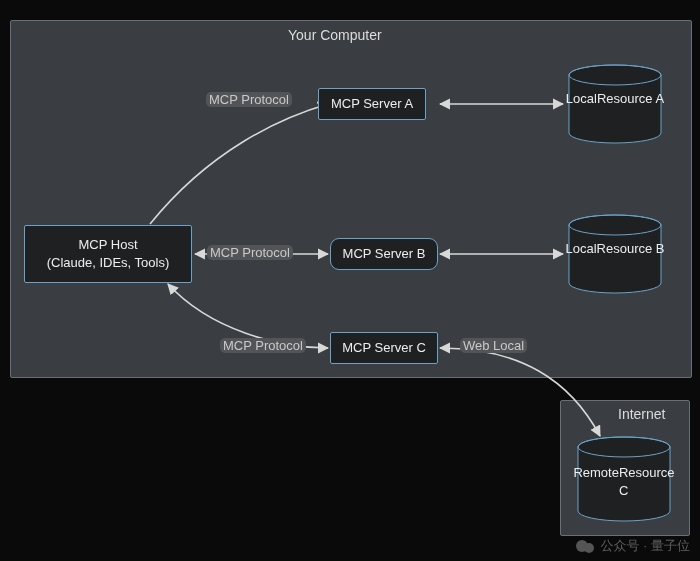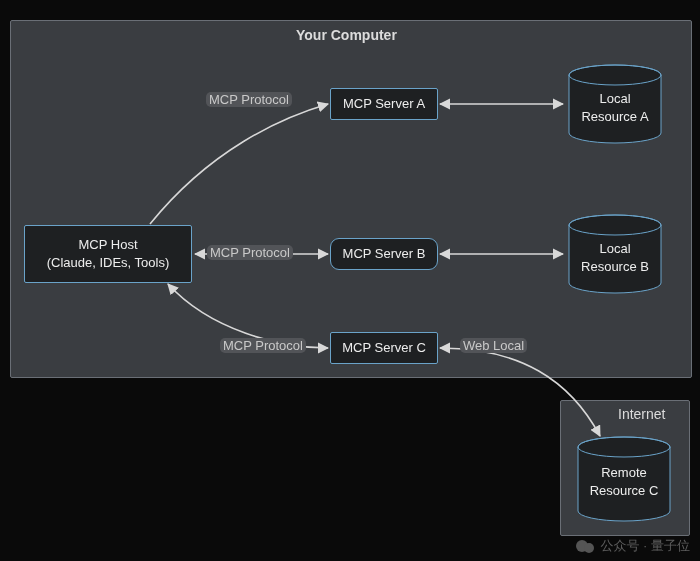--- a/index.html
+++ b/index.html
@@ -52,22 +52,22 @@
   }
   .cylinder {
     position: absolute;
   }
   .cylinder svg { display: block; }
   .cyl-labels {
     position: absolute;
     left: 0; right: 0;
     top: 26px;
     display: flex;
-    flex-direction: column;
-    align-items: center;
+    flex-direction: row;
+    align-items: flex-start;
     justify-content: center;
     font-size: 13px;
     line-height: 1.35;
     color: #ededed;
   }
   .watermark {
     position: absolute;
     right: 10px;
     bottom: 6px;
     color: #8a8a8a;
@@ -96,21 +96,21 @@
     position: absolute;
     left: 0; top: 0;
     width: 700px; height: 561px;
     pointer-events: none;
   }
 </style>
 </head>
 <body>
 
 <div class="container-box" style="left:10px; top:20px; width:680px; height:356px;"></div>
-<div class="container-label" style="left:296px; top:27px;font-weight:bold;">Your Computer</div>
+<div class="container-label" style="left:288px; top:27px;">Your Computer</div>
 
 <div class="container-box" style="left:560px; top:400px; width:128px; height:134px;"></div>
 <div class="container-label" style="left:618px; top:406px;">Internet</div>
 
 <svg class="arrows">
   <defs>
     <marker id="arrow" viewBox="0 0 10 10" refX="9" refY="5" markerWidth="7" markerHeight="7" orient="auto-start-reverse">
       <path d="M 0 0 L 10 5 L 0 10 z" fill="#d8d8d8"></path>
     </marker>
   </defs>
@@ -133,21 +133,21 @@
 <div class="edge-label" style="left:206px; top:92px;">MCP Protocol</div>
 <div class="edge-label" style="left:207px; top:245px;">MCP Protocol</div>
 <div class="edge-label" style="left:220px; top:338px;">MCP Protocol</div>
 <div class="edge-label" style="left:460px; top:338px;">Web Local</div>
 
 <div class="node-box" style="left:24px; top:225px; width:168px; height:58px;align-items:center;">
   <div>MCP Host</div>
   <div>(Claude, IDEs, Tools)</div>
 </div>
 
-<div class="node-box" style="left:330px; top:88px; width:108px; height:32px;">
+<div class="node-box" style="left:318px; top:88px; width:108px; height:32px;">
   <div>MCP Server A</div>
 </div>
 
 <div class="node-box" style="left:330px; top:238px; width:108px; height:32px;border-radius:9px;">
   <div>MCP Server B</div>
 </div>
 
 <div class="node-box" style="left:330px; top:332px; width:108px; height:32px;">
   <div>MCP Server C</div>
 </div>

